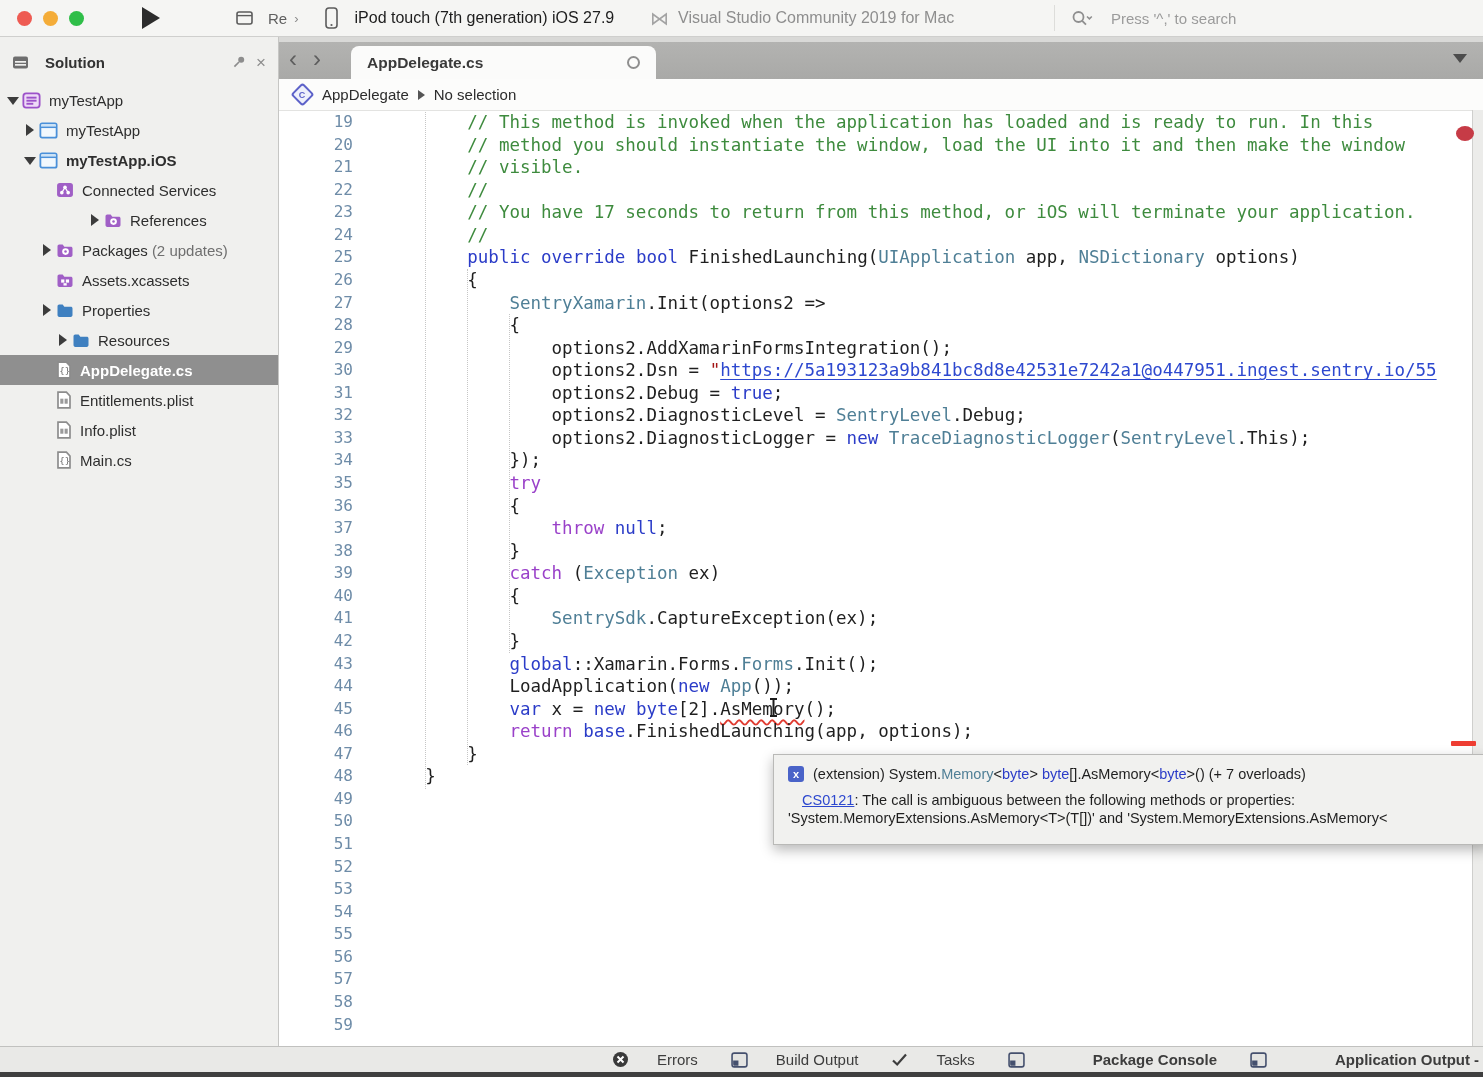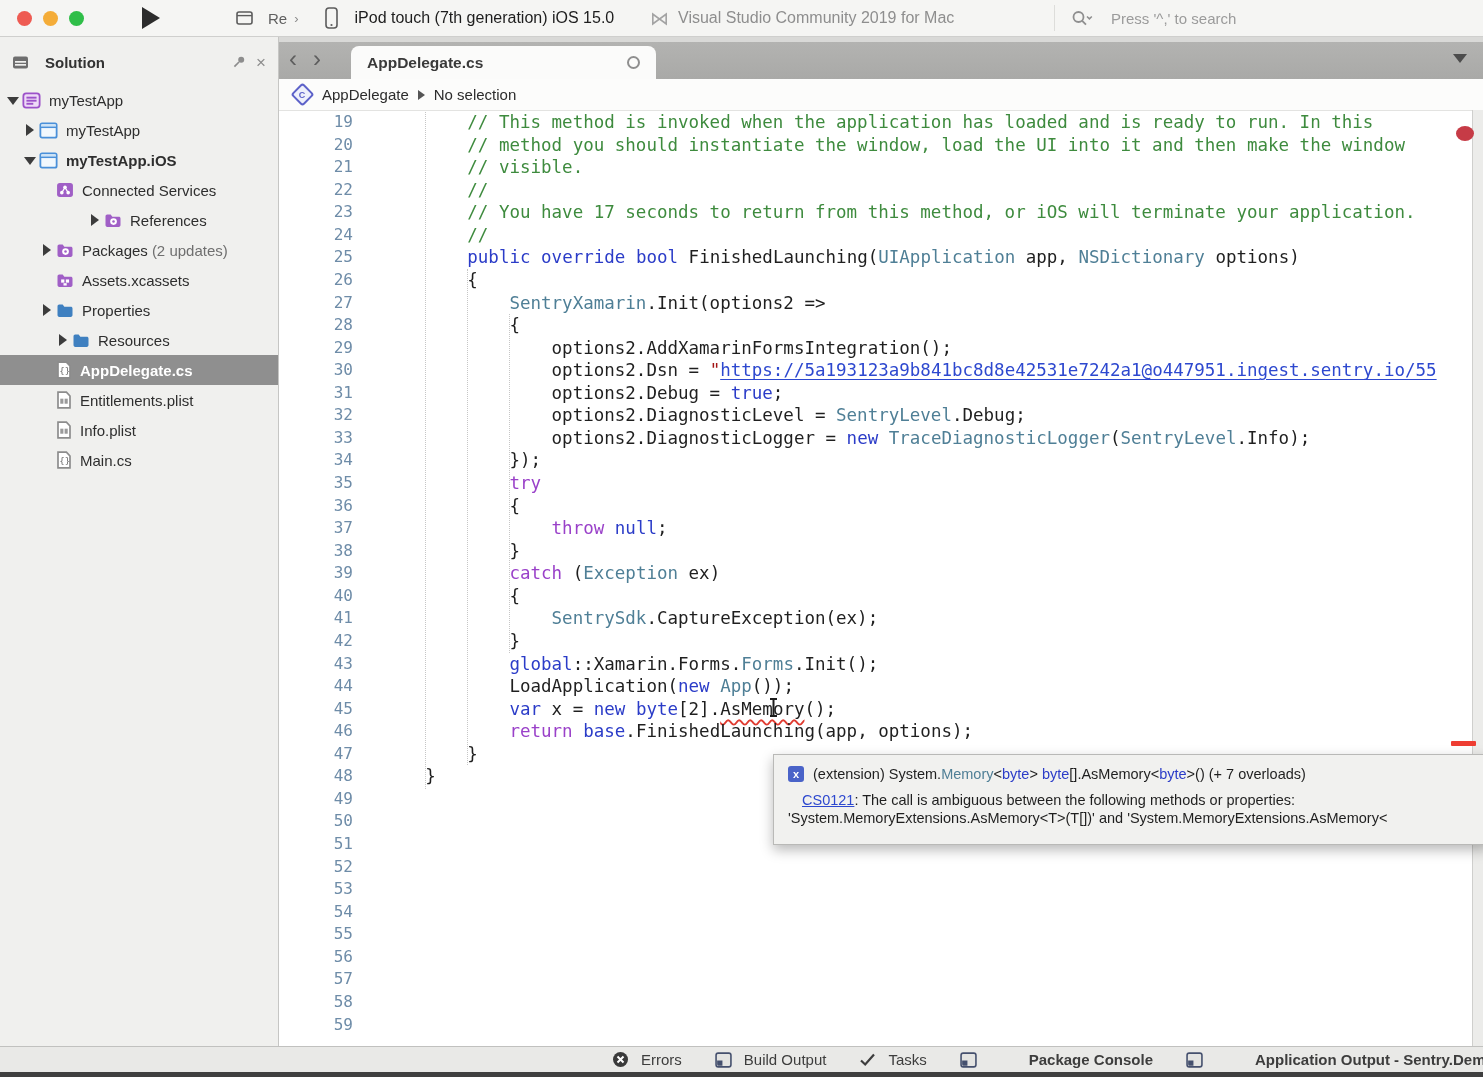--- a/index.html
+++ b/index.html
@@ -94,21 +94,21 @@
   .tt-err{margin-top:9px;white-space:nowrap;line-height:18px;}
   .tt-err2{white-space:nowrap;line-height:18px;}
 
   
   .cursor{position:absolute;left:766px;top:697px;z-index:60;}
 
   
   .bottombar{position:absolute;left:0;right:0;bottom:5px;height:26px;background:#e9e9e7;
              border-top:1px solid #c1c1bf;display:flex;align-items:center;box-sizing:border-box;
              padding-left:612px;gap:33px;overflow:hidden;}
-  .bb-item{display:flex;align-items:center;gap:4px;font-size:15px;color:#3d3d3d;white-space:nowrap;}
+  .bb-item{display:flex;align-items:center;gap:20px;font-size:15px;color:#3d3d3d;white-space:nowrap;}
   .bb-item .lbl.bold{font-weight:bold;padding-left:40px;}
   .bottomedge{position:absolute;left:0;right:0;bottom:0;height:5px;background:#3f3f3f;}
 </style>
 </head>
 <body>
 
 <div class="window">
 
   <div class="toolbar">
     <div class="lights">
@@ -127,21 +127,21 @@
       <span>Re</span>
       <span class="cfg-chev">›</span>
     </div>
     <div class="devicesel">
       <span class="icn">
         <svg width="13" height="22">
             <rect x="1" y="1" width="11" height="20" rx="3" fill="none" stroke="#5c5c5c" stroke-width="1.6"></rect>
             <circle cx="6.5" cy="18" r="1.1" fill="#5c5c5c"></circle>
           </svg>
       </span>
-      <span>iPod touch (7th generation) iOS 15.0</span>
+      <span>iPod touch (7th generation) iOS 27.9</span>
     </div>
     <div class="apptitle">
       <span class="vslogo">⋈</span>
       <span>Visual Studio Community 2019 for Mac</span>
     </div>
     <div class="searchbox">
       <span class="icn">
         <svg width="22" height="18" viewBox="0 0 22 18">
             <circle cx="7.5" cy="8" r="5" fill="none" stroke="#8f8f8f" stroke-width="1.8"></circle>
             <line x1="11.2" y1="11.8" x2="15" y2="15.6" stroke="#8f8f8f" stroke-width="1.8"></line>
@@ -351,21 +351,21 @@
             <div class="cl"><span class="ln">23</span><pre class="codeln"><span class="tk-c">        // You have 17 seconds to return from this method, or iOS will terminate your application.</span></pre></div>
             <div class="cl"><span class="ln">24</span><pre class="codeln"><span class="tk-c">        //</span></pre></div>
             <div class="cl"><span class="ln">25</span><pre class="codeln"><span class="tk-p">        </span><span class="tk-k">public</span><span class="tk-p"> </span><span class="tk-k">override</span><span class="tk-p"> </span><span class="tk-k">bool</span><span class="tk-p"> FinishedLaunching(</span><span class="tk-t">UIApplication</span><span class="tk-p"> app, </span><span class="tk-t">NSDictionary</span><span class="tk-p"> options)</span></pre></div>
             <div class="cl"><span class="ln">26</span><pre class="codeln"><span class="tk-p">        {</span></pre></div>
             <div class="cl"><span class="ln">27</span><pre class="codeln"><span class="tk-p">            </span><span class="tk-t">SentryXamarin</span><span class="tk-p">.Init(options2 =&gt;</span></pre></div>
             <div class="cl"><span class="ln">28</span><pre class="codeln"><span class="tk-p">            {</span></pre></div>
             <div class="cl"><span class="ln">29</span><pre class="codeln"><span class="tk-p">                options2.AddXamarinFormsIntegration();</span></pre></div>
             <div class="cl"><span class="ln">30</span><pre class="codeln"><span class="tk-p">                options2.Dsn = </span><span class="tk-s">"</span><span class="tk-u">https://5a193123a9b841bc8d8e42531e7242a1@o447951.ingest.sentry.io/55</span></pre></div>
             <div class="cl"><span class="ln">31</span><pre class="codeln"><span class="tk-p">                options2.Debug = </span><span class="tk-k">true</span><span class="tk-p">;</span></pre></div>
             <div class="cl"><span class="ln">32</span><pre class="codeln"><span class="tk-p">                options2.DiagnosticLevel = </span><span class="tk-t">SentryLevel</span><span class="tk-p">.Debug;</span></pre></div>
-            <div class="cl"><span class="ln">33</span><pre class="codeln"><span class="tk-p">                options2.DiagnosticLogger = </span><span class="tk-k">new</span><span class="tk-p"> </span><span class="tk-t">TraceDiagnosticLogger</span><span class="tk-p">(</span><span class="tk-t">SentryLevel</span><span class="tk-p">.Info);</span></pre></div>
+            <div class="cl"><span class="ln">33</span><pre class="codeln"><span class="tk-p">                options2.DiagnosticLogger = </span><span class="tk-k">new</span><span class="tk-p"> </span><span class="tk-t">TraceDiagnosticLogger</span><span class="tk-p">(</span><span class="tk-t">SentryLevel</span><span class="tk-p">.This);</span></pre></div>
             <div class="cl"><span class="ln">34</span><pre class="codeln"><span class="tk-p">            });</span></pre></div>
             <div class="cl"><span class="ln">35</span><pre class="codeln"><span class="tk-p">            </span><span class="tk-f">try</span></pre></div>
             <div class="cl"><span class="ln">36</span><pre class="codeln"><span class="tk-p">            {</span></pre></div>
             <div class="cl"><span class="ln">37</span><pre class="codeln"><span class="tk-p">                </span><span class="tk-f">throw</span><span class="tk-p"> </span><span class="tk-k">null</span><span class="tk-p">;</span></pre></div>
             <div class="cl"><span class="ln">38</span><pre class="codeln"><span class="tk-p">            }</span></pre></div>
             <div class="cl"><span class="ln">39</span><pre class="codeln"><span class="tk-p">            </span><span class="tk-f">catch</span><span class="tk-p"> (</span><span class="tk-t">Exception</span><span class="tk-p"> ex)</span></pre></div>
             <div class="cl"><span class="ln">40</span><pre class="codeln"><span class="tk-p">            {</span></pre></div>
             <div class="cl"><span class="ln">41</span><pre class="codeln"><span class="tk-p">                </span><span class="tk-t">SentrySdk</span><span class="tk-p">.CaptureException(ex);</span></pre></div>
             <div class="cl"><span class="ln">42</span><pre class="codeln"><span class="tk-p">            }</span></pre></div>
             <div class="cl"><span class="ln">43</span><pre class="codeln"><span class="tk-p">            </span><span class="tk-k">global</span><span class="tk-p">::Xamarin.Forms.</span><span class="tk-t">Forms</span><span class="tk-p">.Init();</span></pre></div>

